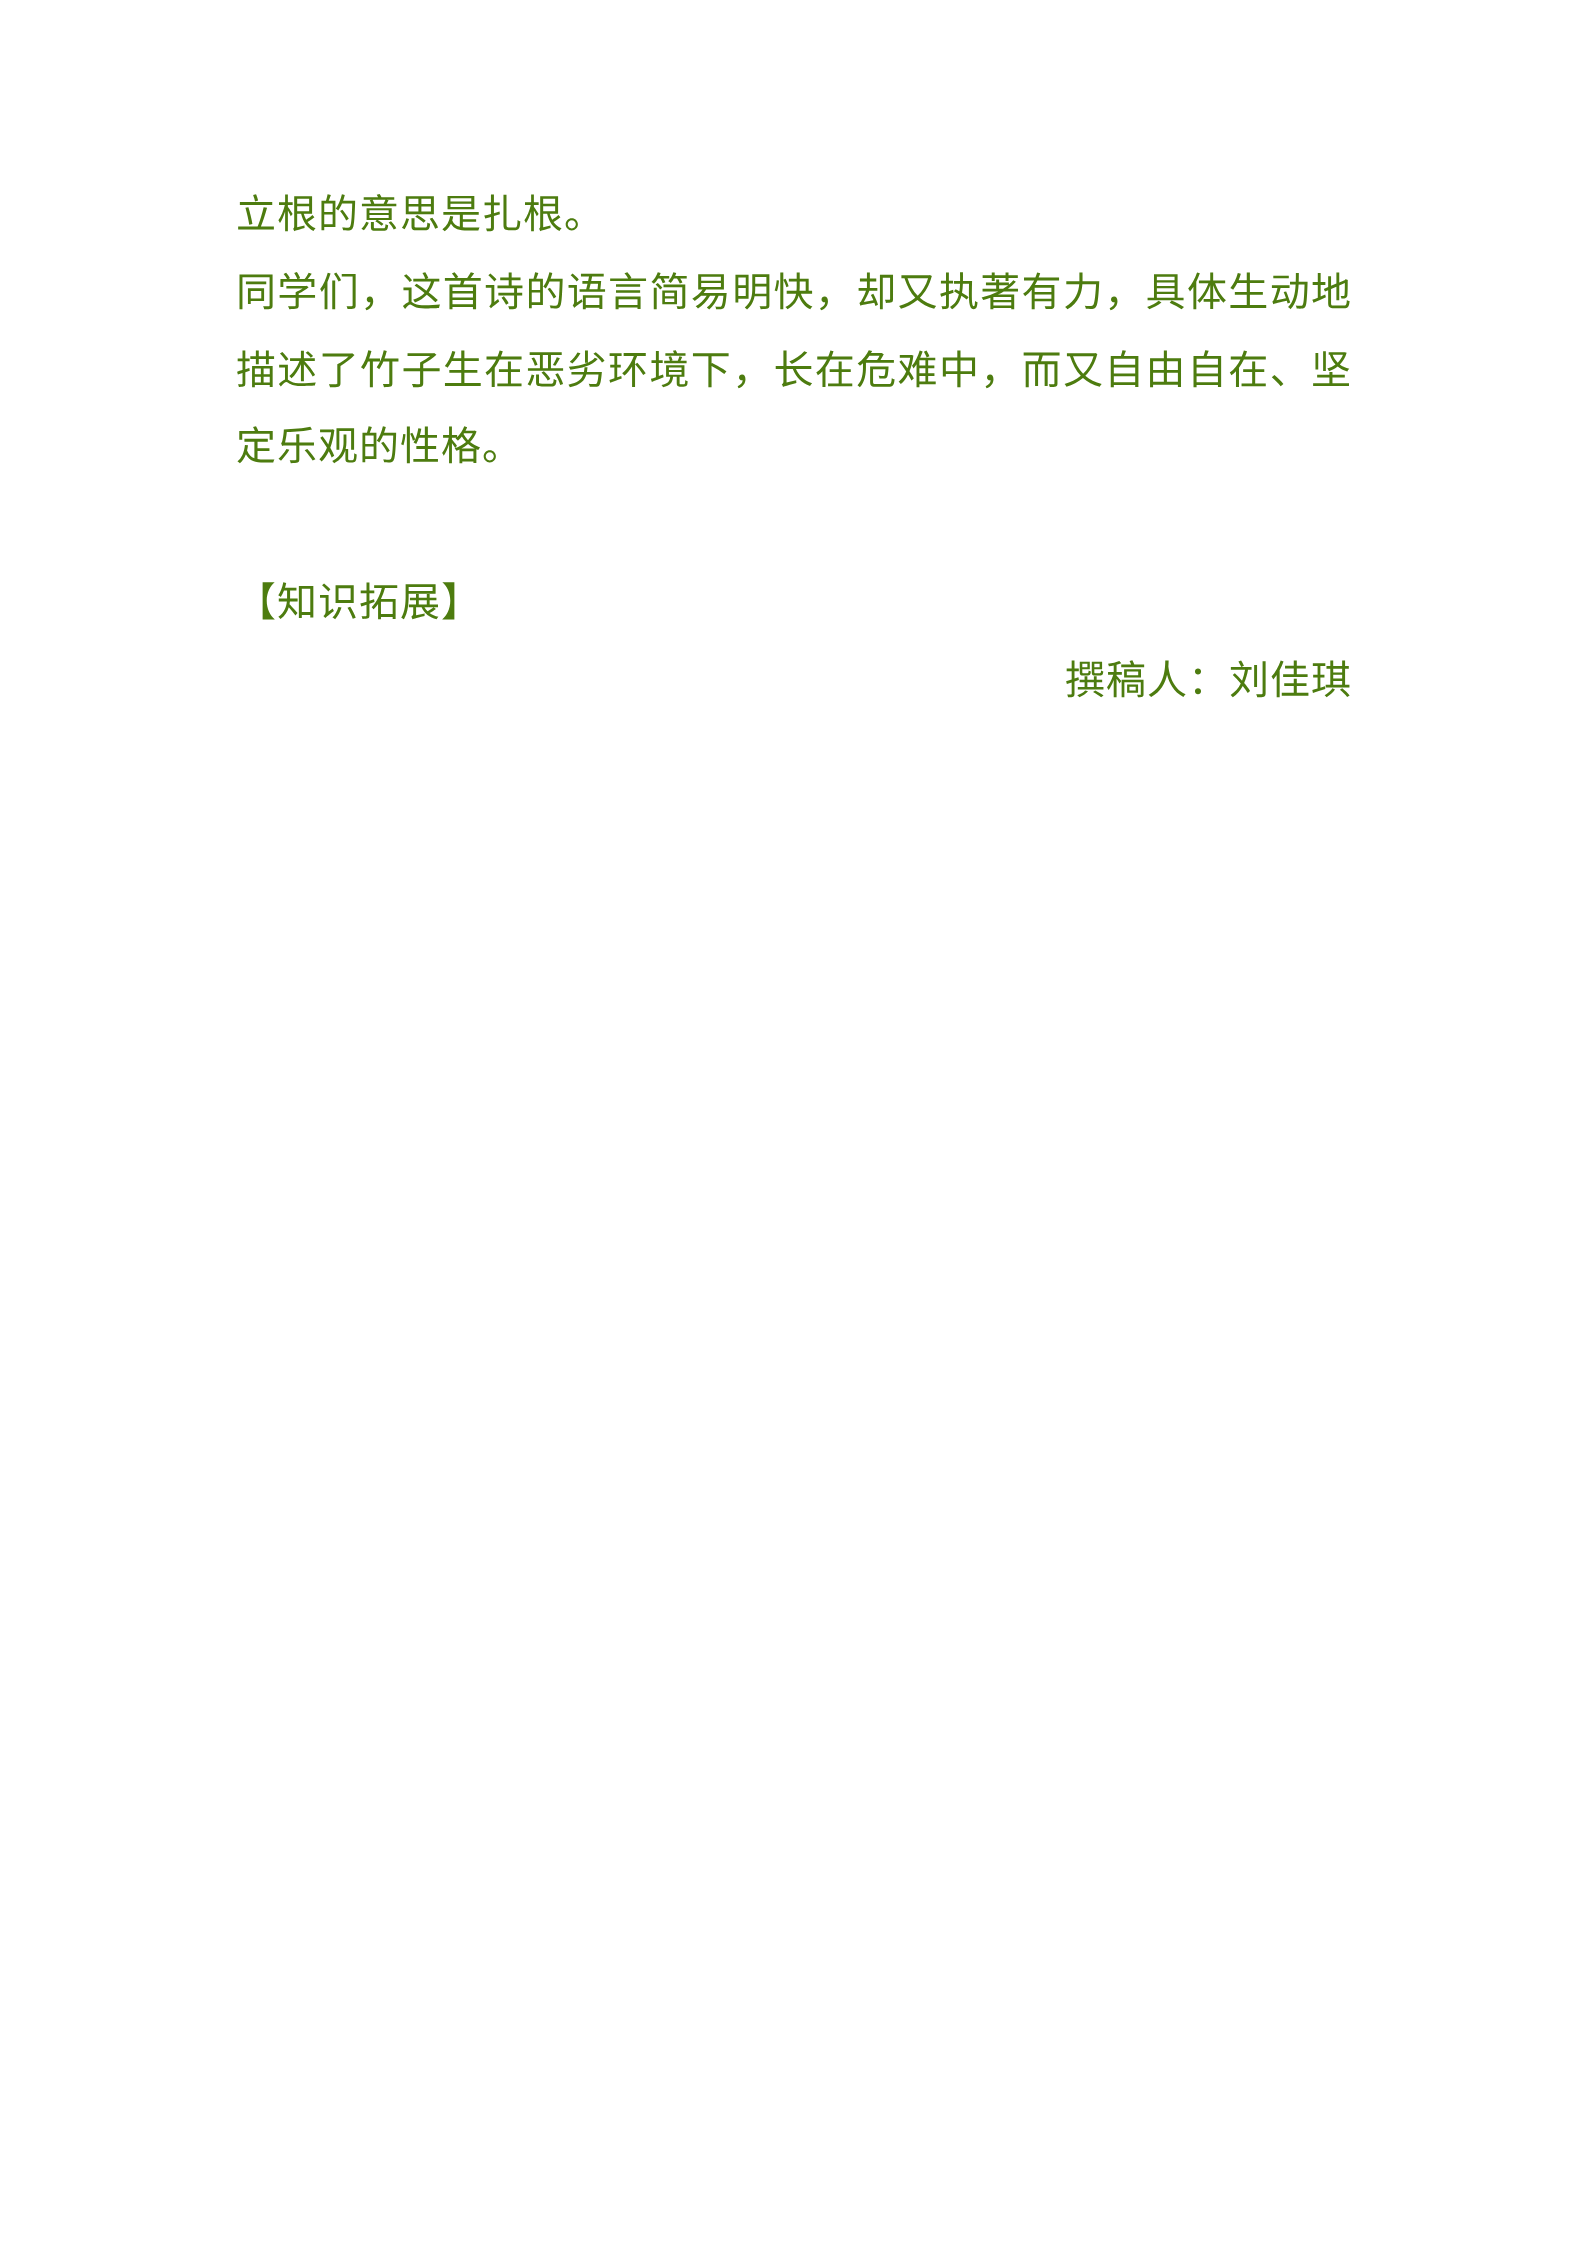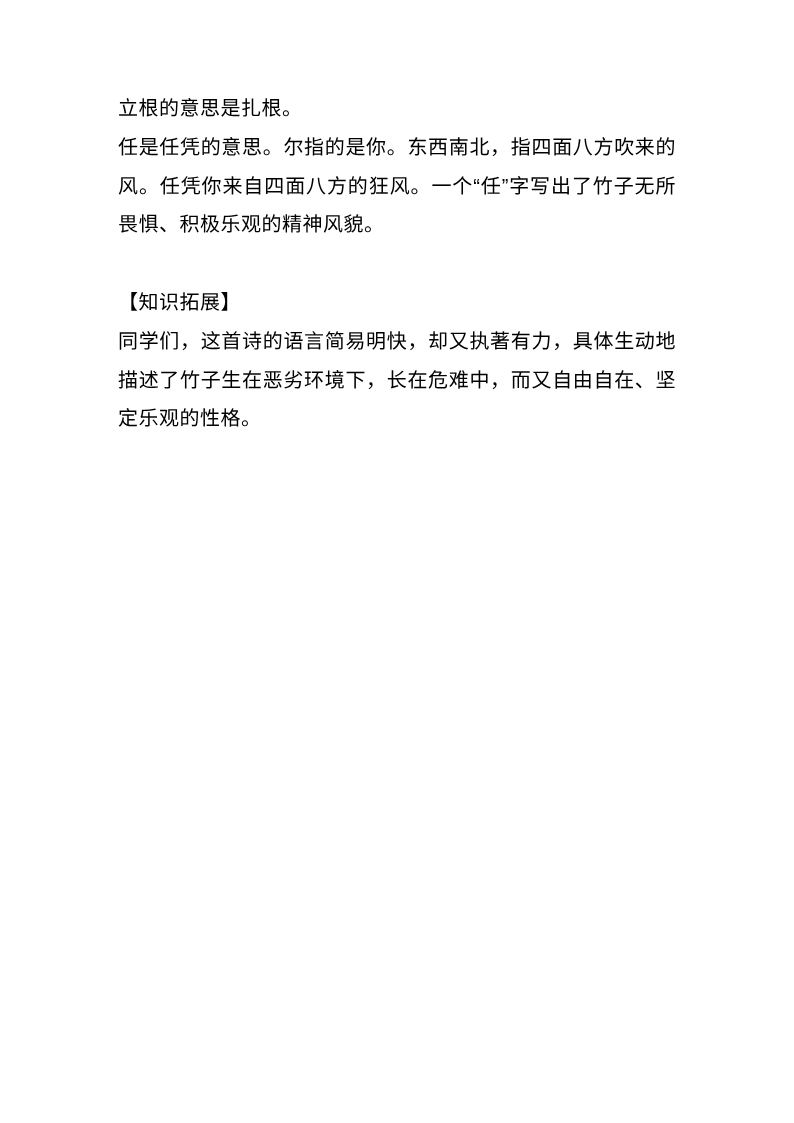--- a/index.html
+++ b/index.html
@@ -17,42 +17,42 @@
     width: 794px;
     height: 1123px;
     background: #ffffff;
     padding: 89px 118px 0 118px;
   }
   .para {
     margin: 0;
     font-family: "Liberation Sans", "DejaVu Sans", sans-serif;
     font-size: 20px;
     line-height: 38.8px;
-    color: #000000;
+    color: #4d7c0f;
     text-align: justify;
     text-justify: inter-ideograph;
     letter-spacing: 0.5px;
   }
   .para.gap {
     margin-bottom: 38.8px;
   }
   .para.sig {
     text-align: right;
   }
 </style>
 </head>
 <body>
 
 <div class="page">
   <p class="para">立根的意思是扎根。</p>
 
 
 
-  <p class="para gap">任是任凭的意思。尔指的是你。东西南北，指四面八方吹来的风。任凭你来自四面八方的狂风。一个“任”字写出了竹子无所畏惧、积极乐观的精神风貌。</p>
 
+
+  <p class="para gap">同学们，这首诗的语言简易明快，却又执著有力，具体生动地描述了竹子生在恶劣环境下，长在危难中，而又自由自在、坚定乐观的性格。</p>
 
   <p class="para">【知识拓展】</p>
 
-  <p class="para gap">同学们，这首诗的语言简易明快，却又执著有力，具体生动地描述了竹子生在恶劣环境下，长在危难中，而又自由自在、坚定乐观的性格。</p>
 
-
+  <p class="para sig">撰稿人：刘佳琪</p>
 
 </div>
 
 </body></html>

